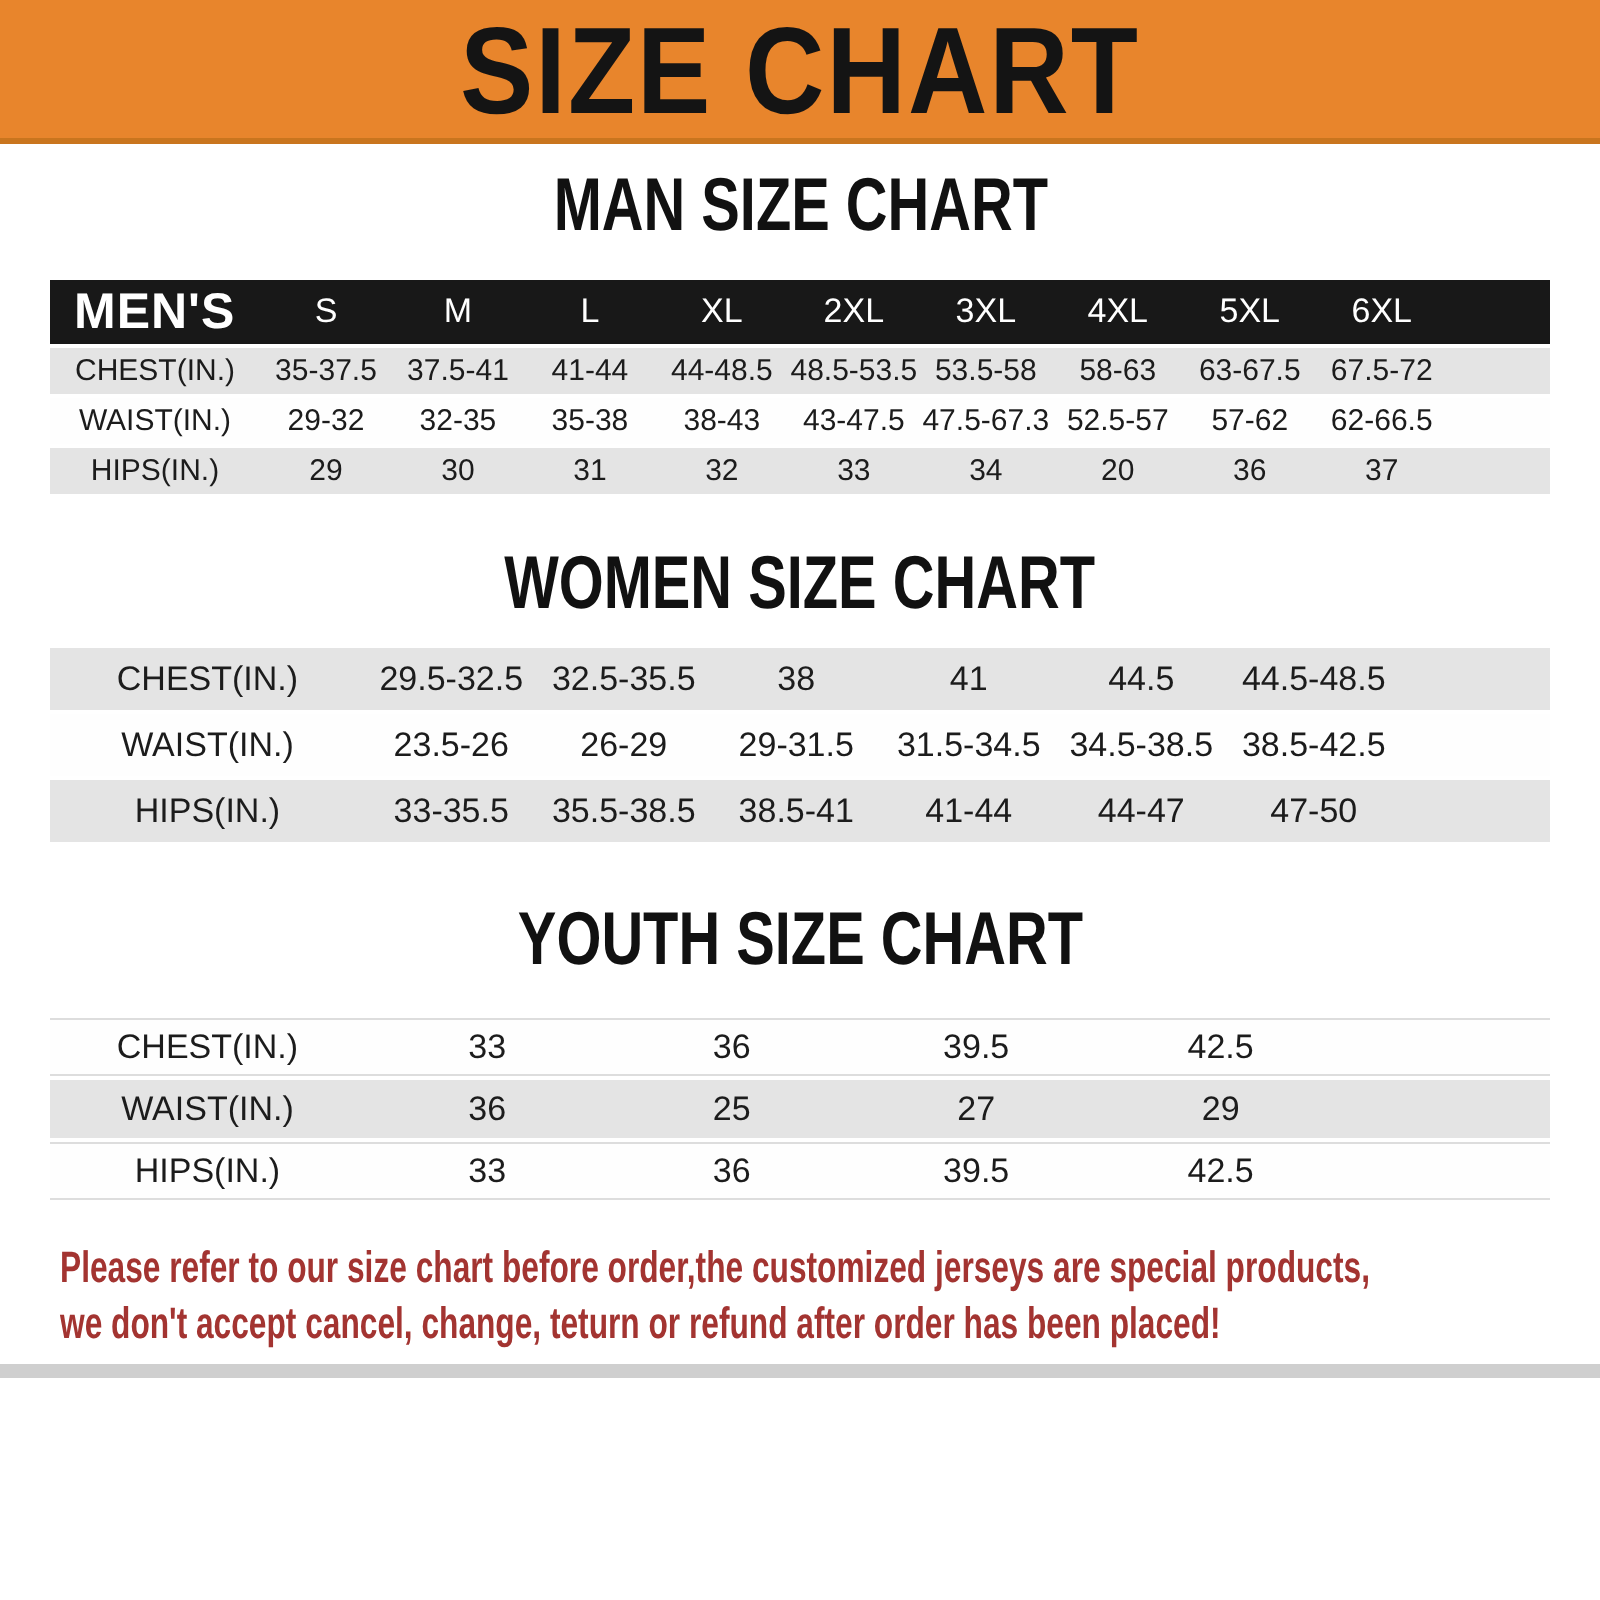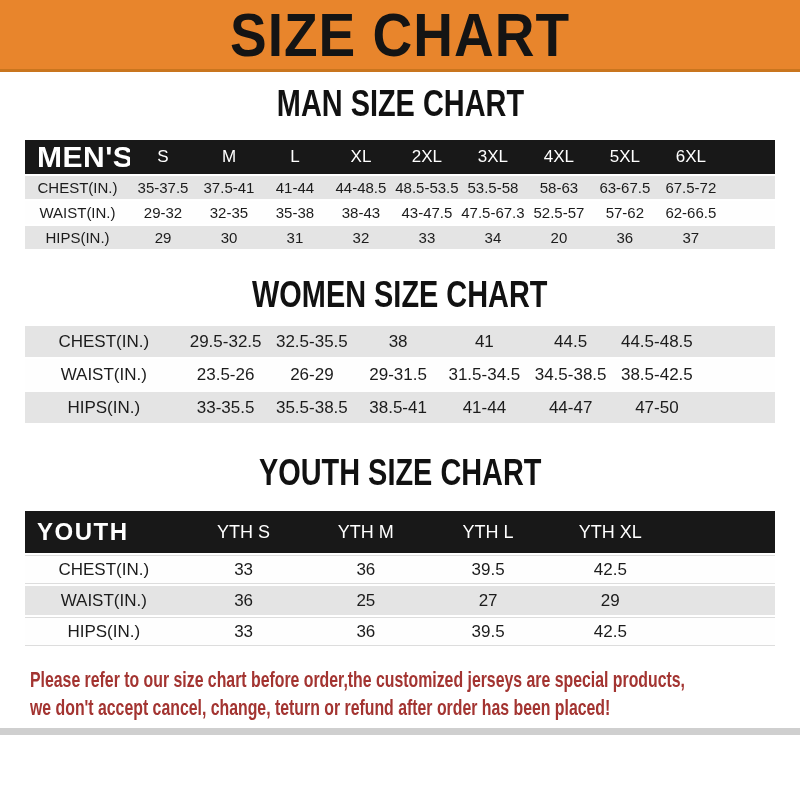--- a/index.html
+++ b/index.html
@@ -25,21 +25,21 @@
   table { border-collapse:separate; border-spacing:0 2px; width:750px; margin-left:25px;
           table-layout:fixed; }
   th, td { text-align:center; overflow:hidden; white-space:nowrap; }
   tr.head-bar { background:var(--bar-bg,#181818); color:var(--bar-text,#FFFFFF); }
   tr.head-bar .grp { text-align:left; padding-left:12px; font-weight:bold; }
   tr.stripe { background:var(--row-stripe,#E4E4E4); }
   tr.plain  { background:#FEFEFE; }
 
   .t-men   { margin-top:17px; }
   .t-men th { height:32px; font-size:17px; font-weight:normal; }
-  .t-men th.grp { font-size:30px; letter-spacing:0.5px;text-align:right; }
+  .t-men th.grp { font-size:25px; letter-spacing:0.5px; }
   .t-men td { height:23px; font-size:15px; }
 
   .t-women { margin-top:11px; }
   .t-women th { height:40px; font-size:18px; font-weight:normal; }
   .t-women th.grp { font-size:23px; letter-spacing:0.5px; }
   .t-women td { height:31px; font-size:17px; }
 
   .t-youth { margin-top:18px; }
   .t-youth th { height:42px; font-size:18px; font-weight:normal; }
   .t-youth th.grp { font-size:24px; letter-spacing:1.5px; }
@@ -187,28 +187,20 @@
 <table class="t-youth">
   <colgroup>
     <col style="width:21%">
       <col style="width:16.3%">
       <col style="width:16.3%">
     <col style="width:16.3%">
       <col style="width:16.3%">
       <col style="width:13.8%">
   </colgroup>
   <tbody>
-      <tr class="head-bar">
-    <th class="grp">YOUTH</th>
-    <th>YTH S</th>
-    <th>YTH M</th>
-    <th>YTH L</th>
-    <th>YTH XL</th>
-    <th></th>
-  </tr>
   <tr class="plain">
     <td>CHEST(IN.)</td>
     <td>33</td>
     <td>36</td>
     <td>39.5</td>
     <td>42.5</td>
     <td></td>
   </tr>
   <tr class="stripe">
     <td>WAIST(IN.)</td>

